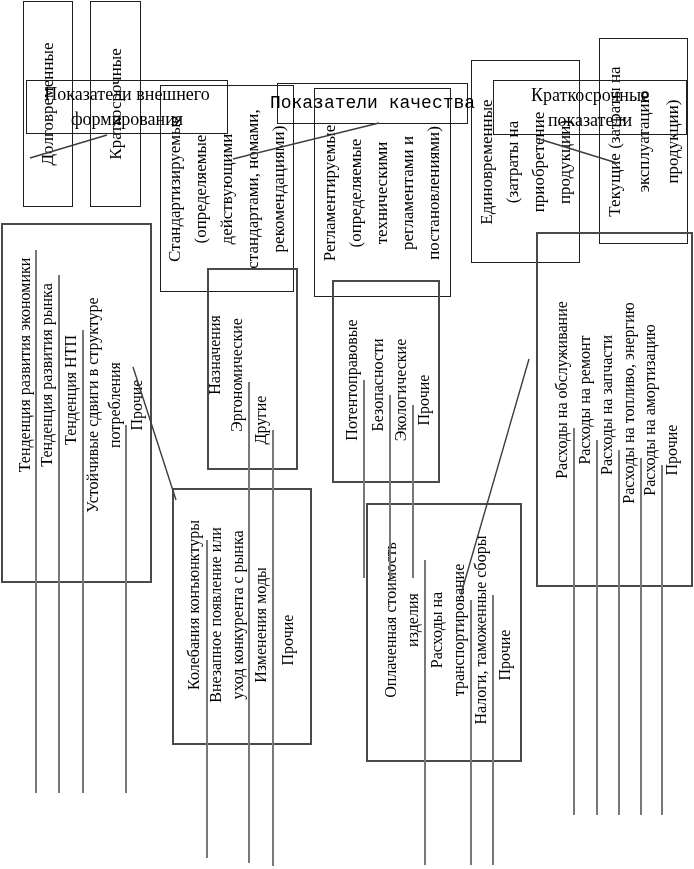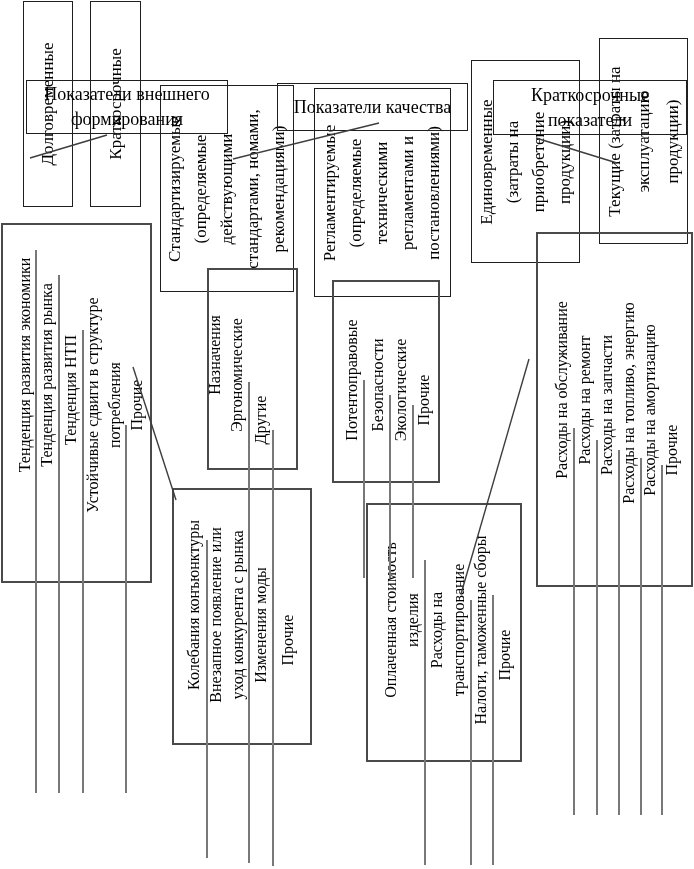--- a/index.html
+++ b/index.html
@@ -59,21 +59,21 @@
   <div class="box vbox" style="left:599px;top:38px;width:89px;height:206px;">
     <div class="rot lh29">Текущие (затраты на
 эксплуатацию
 продукции)</div>
   </div>
 
   <div class="box hbox" style="left:26px;top:80px;width:202px;height:54px;">
     <div class="htxt">Показатели внешнего
 формирования</div>
   </div>
-  <div class="box hbox" style="left:277px;top:83px;width:191px;height:48px;">
+  <div class="box hbox" style="left:277px;top:83px;width:191px;height:41px;font-family:Liberation Mono, monospace;">
     <div class="htxt">Показатели качества</div>
   </div>
   <div class="box hbox" style="left:493px;top:80px;width:194px;height:55px;">
     <div class="htxt">Краткосрочные
 показатели</div>
   </div>
 
   <div class="box leafbox" style="left:1px;top:223px;width:151px;height:360px;"></div>
   <div class="box leafbox" style="left:207px;top:268px;width:91px;height:202px;"></div>
   <div class="box leafbox" style="left:332px;top:280px;width:108px;height:203px;"></div>

